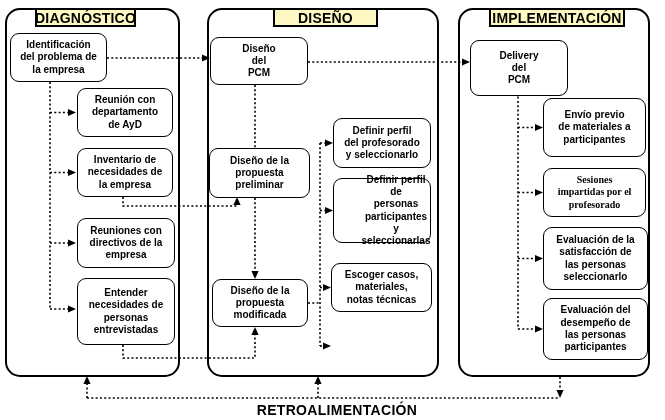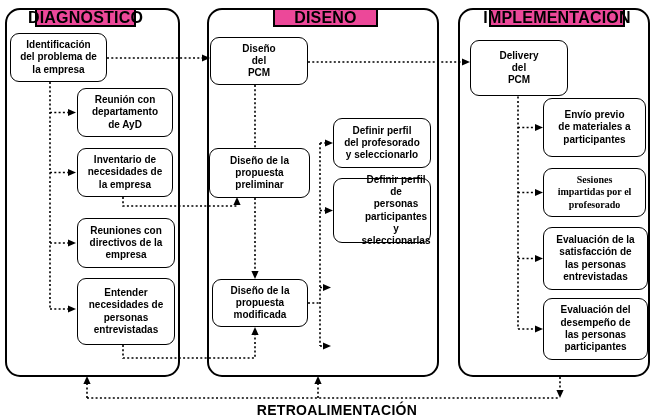--- a/index.html
+++ b/index.html
@@ -9,23 +9,23 @@
     overflow:hidden;
   }
   .container{
     position:absolute;border:2px solid var(--line,#000);border-radius:15px;
     background:transparent;box-sizing:border-box;
   }
   #c-diag{left:5px;top:8px;width:175px;height:369px;}
   #c-dis {left:207px;top:8px;width:232px;height:369px;}
   #c-imp {left:458px;top:8px;width:192px;height:369px;}
   .hdr{
-    position:absolute;border:2px solid var(--line,#000);background:#ec4899;
+    position:absolute;border:2px solid var(--line,#000);background:#fef9c3;
     box-sizing:border-box;display:flex;align-items:center;justify-content:center;
-    font-weight:bold;font-size:16px;letter-spacing:.2px;z-index:4;
+    font-weight:bold;font-size:14px;letter-spacing:.2px;z-index:4;
   }
   #h-diag{left:35px;top:8px;width:101px;height:19px;}
   #h-dis {left:273px;top:8px;width:105px;height:19px;}
   #h-imp {left:489px;top:8px;width:136px;height:19px;}
   .connectors{position:absolute;left:0;top:0;z-index:2;}
   .connectors .ln{fill:none;stroke:var(--line,#000);stroke-width:1.6;stroke-dasharray:2 2.3;}
   .connectors .ah{fill:var(--line,#000);stroke:none;}
   .node{
     position:absolute;border:1.7px solid var(--line,#000);border-radius:9px;background:#fff;
     box-sizing:border-box;display:flex;align-items:center;justify-content:center;
@@ -160,33 +160,36 @@
   <div class="node" id="n-mod">Diseño de la
 propuesta
 modificada</div>
   <div class="node" id="n-prof">Definir perfil
 del profesorado
 y seleccionarlo</div>
   <div class="node" id="n-part">Definir perfil de
 personas
 participantes y
 seleccionarlas</div>
+  <div class="node" id="n-esc">Escoger casos,
+materiales,
+notas técnicas</div>
 
   <div class="node" id="n-del">Delivery
 del
 PCM</div>
   <div class="node" id="n-env">Envío previo
 de materiales a
 participantes</div>
   <div class="node" id="n-ses">Sesiones
 impartidas por el
 profesorado</div>
   <div class="node" id="n-sat">Evaluación de la
 satisfacción de
 las personas
-entrevistadas</div>
+seleccionarlo</div>
   <div class="node" id="n-des">Evaluación del
 desempeño de
 las personas
 participantes</div>
 
   <div class="footer-label">RETROALIMENTACIÓN</div>
 </div>
 
 </body></html>

